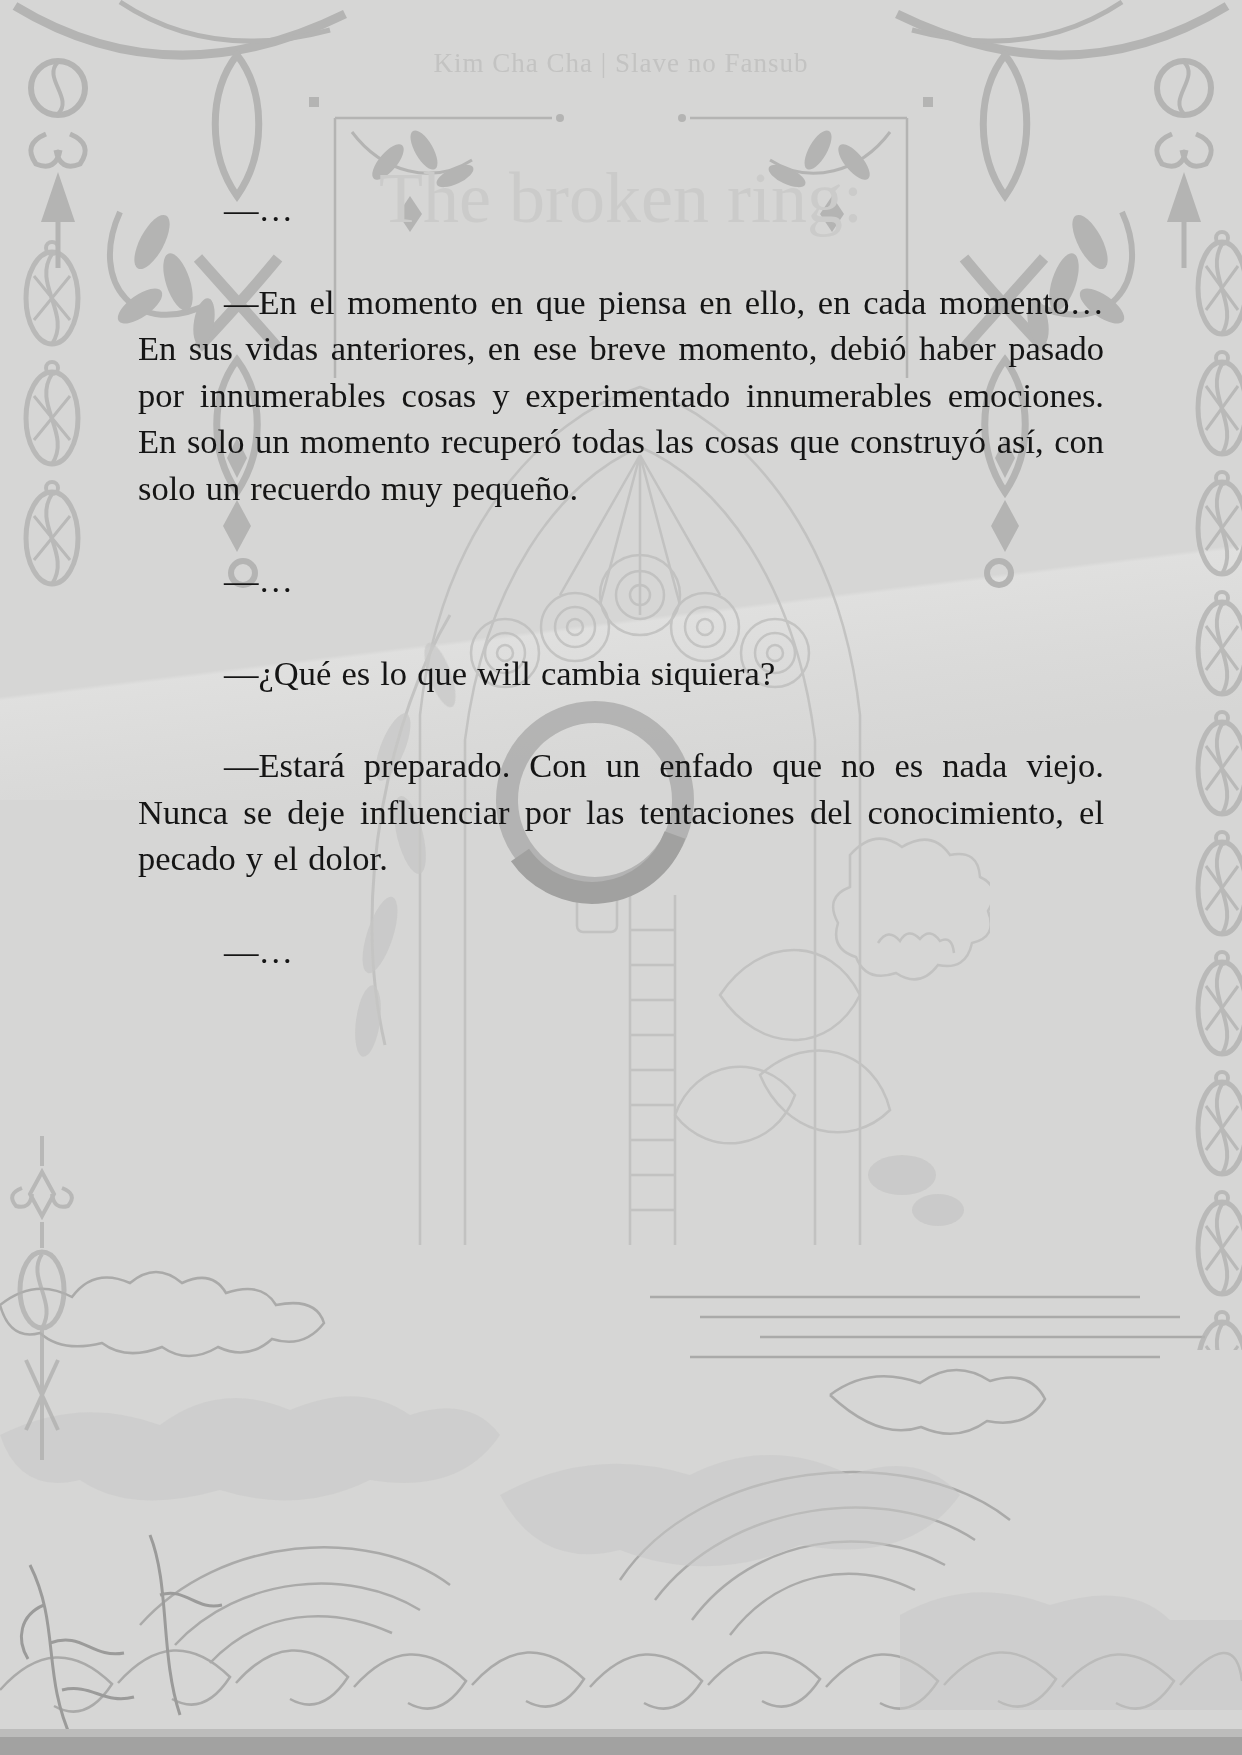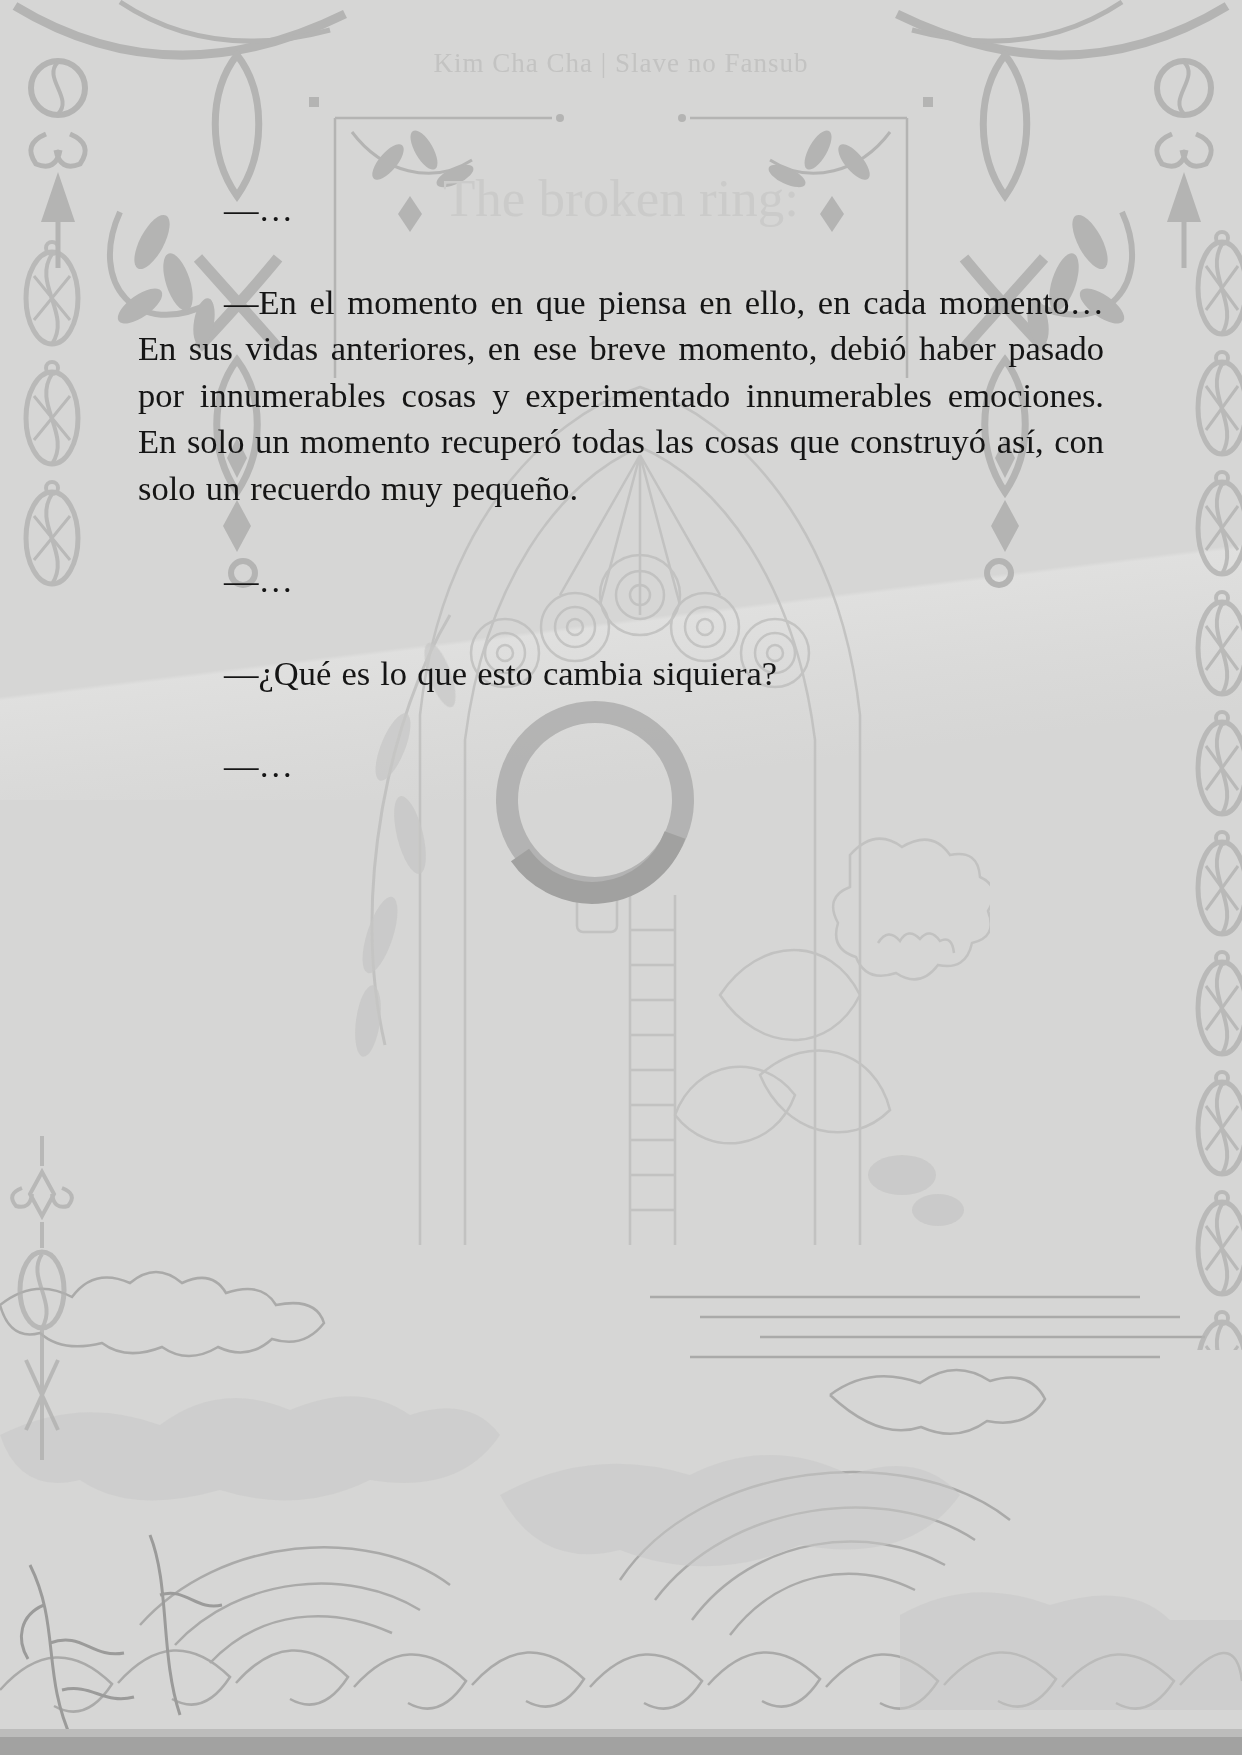--- a/index.html
+++ b/index.html
@@ -18,21 +18,21 @@
   }
   .credit{
     position:absolute;top:48px;left:0;right:0;
     text-align:center;
     font-size:27px;letter-spacing:1px;
     color:#c3c3c2;
   }
   .wm-title{
     position:absolute;top:150px;left:0;right:0;
     text-align:center;
-    font-size:53px;line-height:97px;
+    font-size:72px;line-height:97px;
     color:#cbcbca;
   }
   
   .content{
     position:absolute;left:138px;width:966px;top:186px;
     z-index:5;
   }
   .content p{
     margin:0 0 46px 0;
     font-size:34.5px;line-height:46.5px;
@@ -222,17 +222,18 @@
   <div class="credit">Kim Cha Cha | Slave no Fansub</div>
 
   <div class="wm-title">
     <div>The broken ring:</div>
   </div>
 
   <div class="content">
     <p>—…</p>
     <p>—En el momento en que piensa en ello, en cada momento… En sus vidas anteriores, en ese breve momento, debió haber pasado por innumerables cosas y experimentado innumerables emociones. En solo un momento recuperó todas las cosas que construyó así, con solo un recuerdo muy pequeño.</p>
     <p>—…</p>
-    <p>—¿Qué es lo que esto cambia siquiera?</p>
+    <p>—¿Qué es lo que will cambia siquiera?</p>
+    <p>—Estará preparado. Con un enfado que no es nada viejo. Nunca se deje influenciar por las tentaciones del conocimiento, el pecado y el dolor.</p>
     <p>—…</p>
   </div>
 
 </div>
 
 </body></html>

